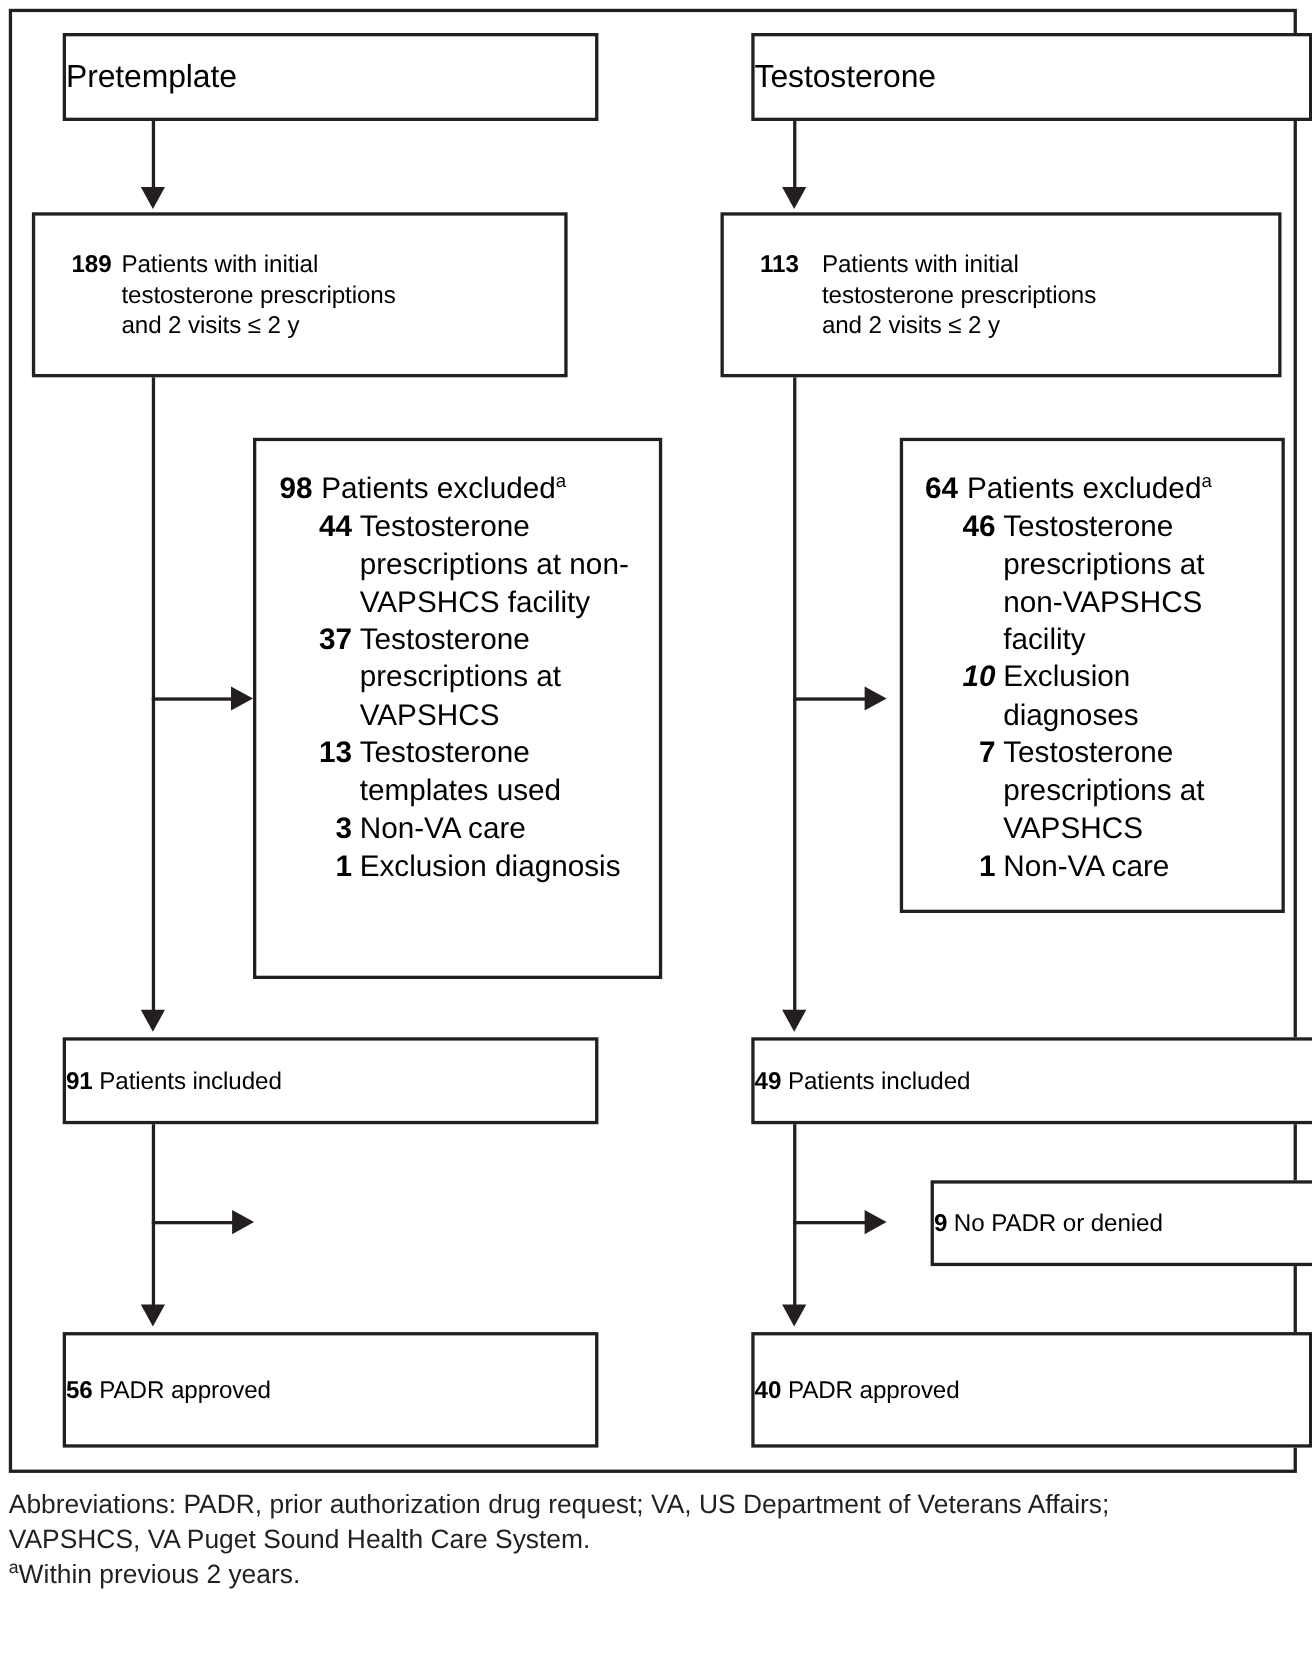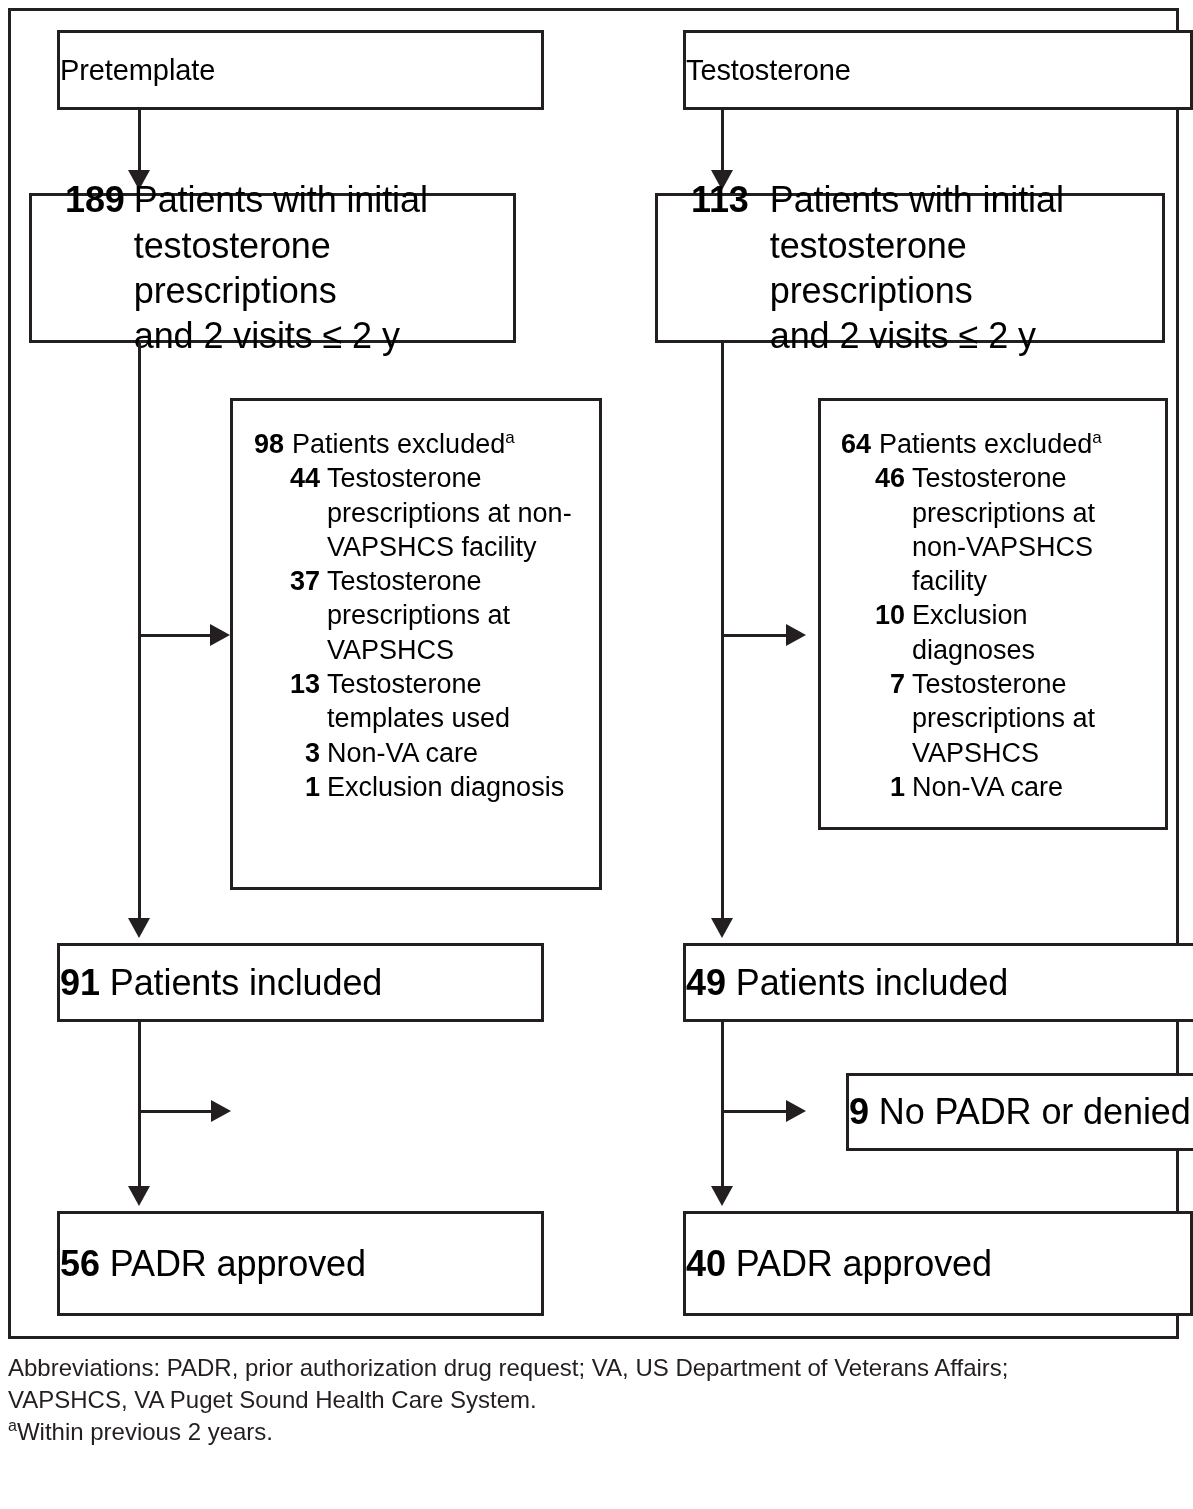--- a/index.html
+++ b/index.html
@@ -22,21 +22,21 @@
   .fbox{
     position:absolute;
     border:3px solid #231f20;
     box-sizing:border-box;
     background:#fff;
     display:flex;
     align-items:center;
   }
   .fbox.center{justify-content:flex-start;margin-left:28px;}
   .fbox .txt{
-    font-size:36px;line-height:1.26;
+    font-size:22px;line-height:1.26;
     white-space:pre-line;
     letter-spacing:-0.1px;
   }
   .fbox .txt b{font-weight:bold;}
   .title-box .txt{font-size:29px;}
 
   
   .xlist{font-size:27px;line-height:1.27;width:100%;}
   .xrow{display:flex;align-items:flex-start;}
   .xrow .num{
@@ -181,21 +181,21 @@
       <div class="xhead">
         <span class="num">64</span>
         <span><span>Patients excluded</span><span class="sup">a</span></span>
       </div>
 
       <div class="xrow" style="padding-left:20px;">
         <span class="num" style="min-width:44px;">46</span>
         <span class="lbl">Testosterone prescriptions at non-VAPSHCS facility</span>
       </div>
       <div class="xrow" style="padding-left:20px;">
-        <span class="num" style="min-width:44px;">10</span>
+        <span class="num" style="min-width:44px;font-style:italic;">10</span>
         <span class="lbl">Exclusion diagnoses</span>
       </div>
       <div class="xrow" style="padding-left:20px;">
         <span class="num" style="min-width:44px;">7</span>
         <span class="lbl">Testosterone prescriptions at VAPSHCS</span>
       </div>
       <div class="xrow" style="padding-left:20px;">
         <span class="num" style="min-width:44px;">1</span>
         <span class="lbl">Non-VA care</span>
       </div>

